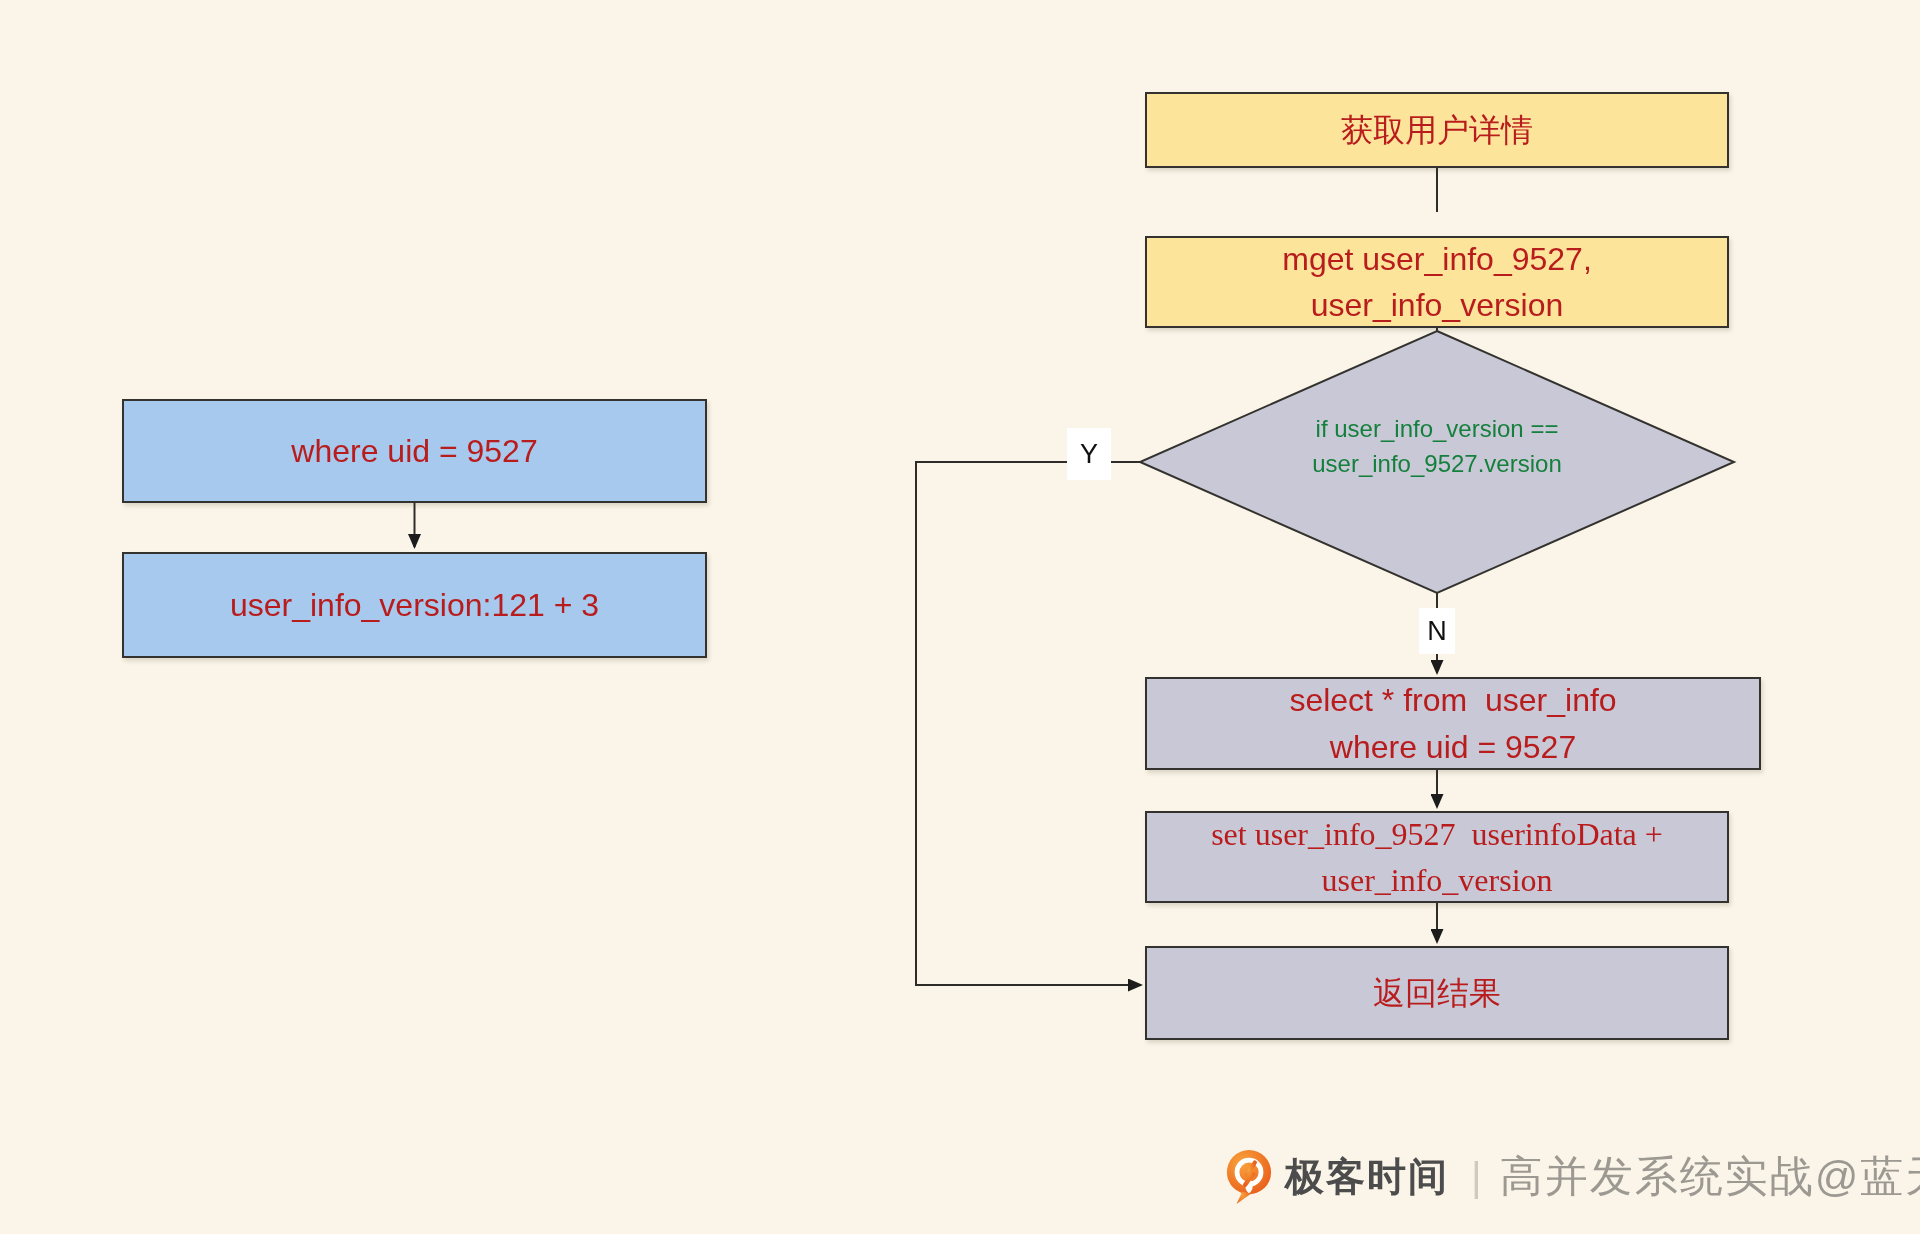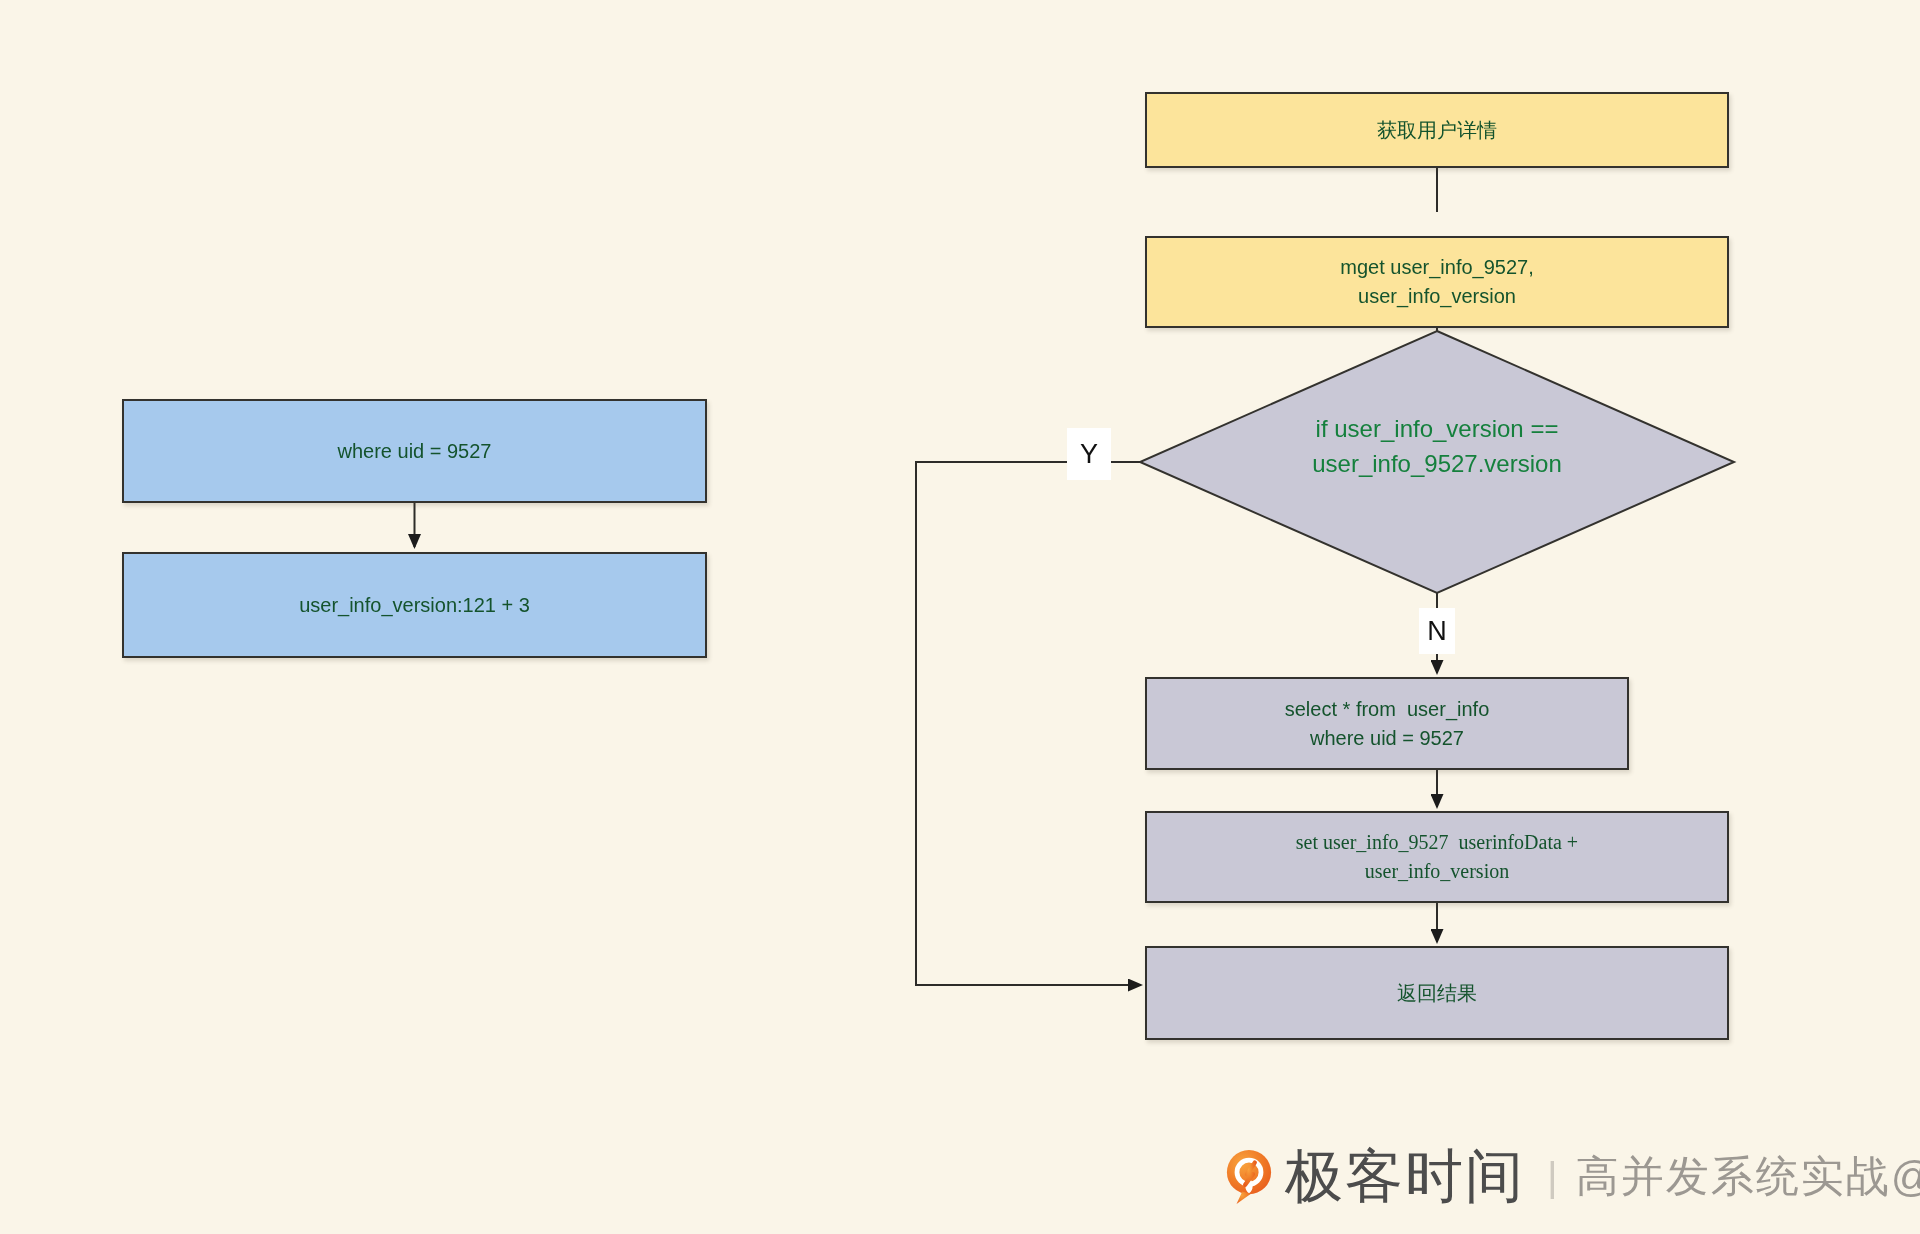--- a/index.html
+++ b/index.html
@@ -21,37 +21,37 @@
 
   .box {
     position: absolute;
     box-sizing: border-box;
     border: 2px solid #33322e;
     display: flex;
     flex-direction: column;
     align-items: center;
     justify-content: center;
     text-align: center;
-    font-size: 20px;
-    color: #14532d;
+    font-size: 32px;
+    color: #b91c1c;
     line-height: 1.45;
     box-shadow: 2px 3px 4px rgba(90,80,60,0.18);
   }
   .box-line { white-space: pre; }
 
   .yellow   { background: #FCE49B; }
   .blue     { background: #A6C9ED; }
   .lavender { background: #C9C8D6; }
 
   .node-l1 { left: 122px;  top: 399px; width: 585px; height: 104px; }
   .node-l2 { left: 122px;  top: 552px; width: 585px; height: 106px; }
 
   .node-r1 { left: 1145px; top: 92px;  width: 584px; height: 76px; }
   .node-r2 { left: 1145px; top: 212px; width: 584px; height: 92px; margin-top: 24px; }
-  .node-r3 { left: 1145px; top: 677px; width: 484px; height: 93px; }
+  .node-r3 { left: 1145px; top: 677px; width: 616px; height: 93px; }
   .node-r4 { left: 1145px; top: 811px; width: 584px; height: 92px; font-family: Liberation Serif, serif; }
   .node-r5 { left: 1145px; top: 946px; width: 584px; height: 94px; }
 
   .diamond-text {
     position: absolute;
     left: 1140px; top: 316px;
     width: 594px; height: 262px;
     display: flex;
     flex-direction: column;
     align-items: center;
@@ -77,22 +77,22 @@
   .branding {
     position: absolute;
     left: 1225px; top: 1148px;
     height: 58px;
     display: flex;
     align-items: center;
   }
   .brand-logo { width: 48px; height: 56px; }
   .brand-name {
     margin-left: 12px;
-    font-size: 58px;
-    font-weight: 400;
+    font-size: 39px;
+    font-weight: 700;
     color: #4c4c4c;
     letter-spacing: 2px;
     white-space: pre;
     text-align: right;
   }
   .brand-sep {
     margin: 0 18px 0 22px;
     font-size: 41px;
     font-weight: 300;
     color: #cfcac0;

